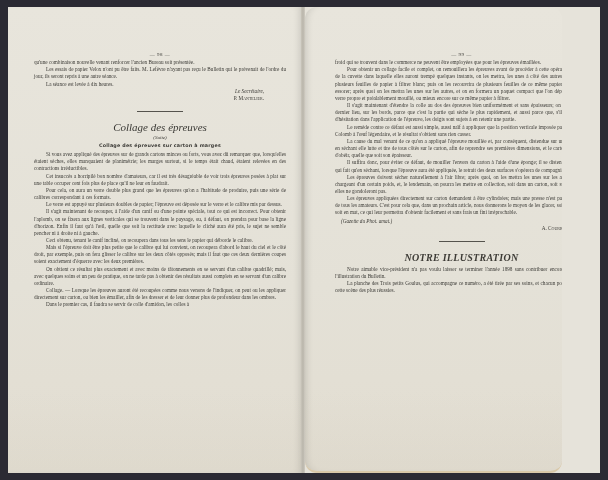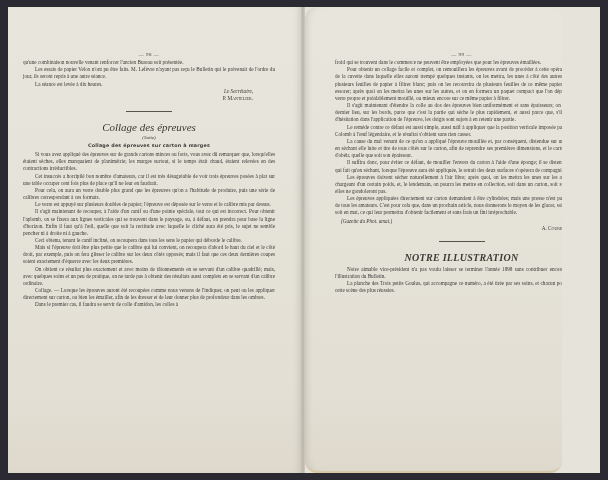--- a/index.html
+++ b/index.html
@@ -22,21 +22,21 @@
   .page.left { left: 0; width: 293px; box-shadow: inset -6px 0 8px -6px rgba(0,0,0,0.18); }
   .page.right { left: 297px; width: 257px; box-shadow: inset 6px 0 8px -6px rgba(0,0,0,0.18); border-bottom: 2px solid #d9c8a8; border-radius: 12px; }
   .spine {
     position: absolute; left: 293px; top: 0; width: 4px; height: 100%;
     background: linear-gradient(90deg, #c9c5ba, #b9b5ab, #cfcbc1);
   }
   .page-inner {
     position: absolute; left: 12px; width: 252px;
     font-size: 5.2px; line-height: 7.15px; text-align: justify;
   }
-  .page.left .page-inner { top: 44px; left: 15px; width: 252px; }
+  .page.left .page-inner { top: 44px; left: 26px; width: 252px; }
   .page.right .page-inner { top: 44px; left: 30px; width: 253px; }
   .page-num { text-align: center; font-size: 5px; margin-bottom: 1px; letter-spacing: 0.5px; }
   p { margin: 0; text-indent: 12px; }
   p.noindent { text-indent: 0; }
   .sig { text-align: right; padding-right: 22px; }
   .sig .sc { font-variant: small-caps; }
   .sig i { font-style: italic; }
   .rule { width: 46px; height: 0; border-top: 0.8px solid #55534d; margin: 9px auto 9px; }
   h2.title {
     font-style: italic; font-weight: normal; text-align: center;

